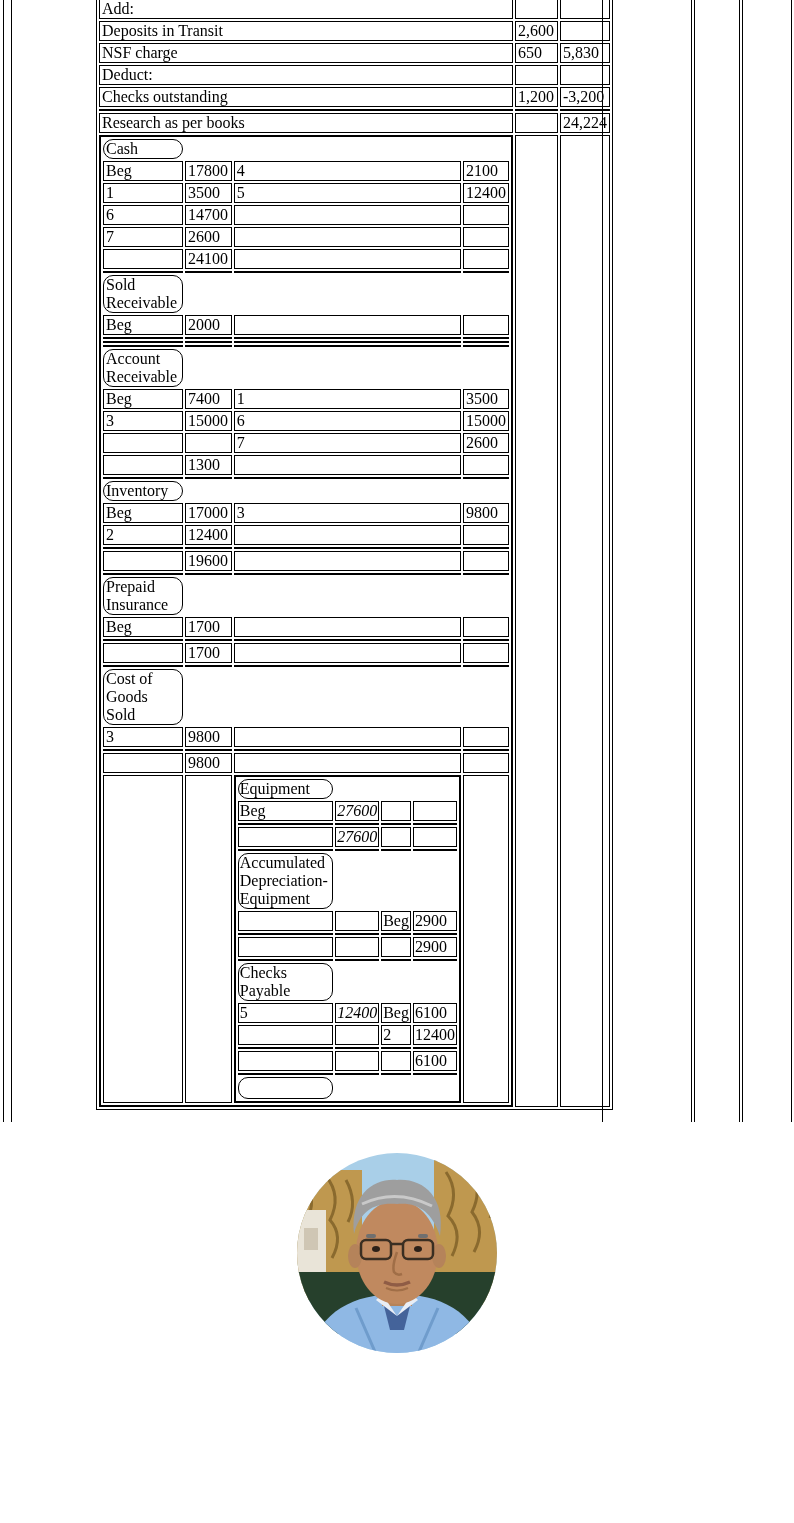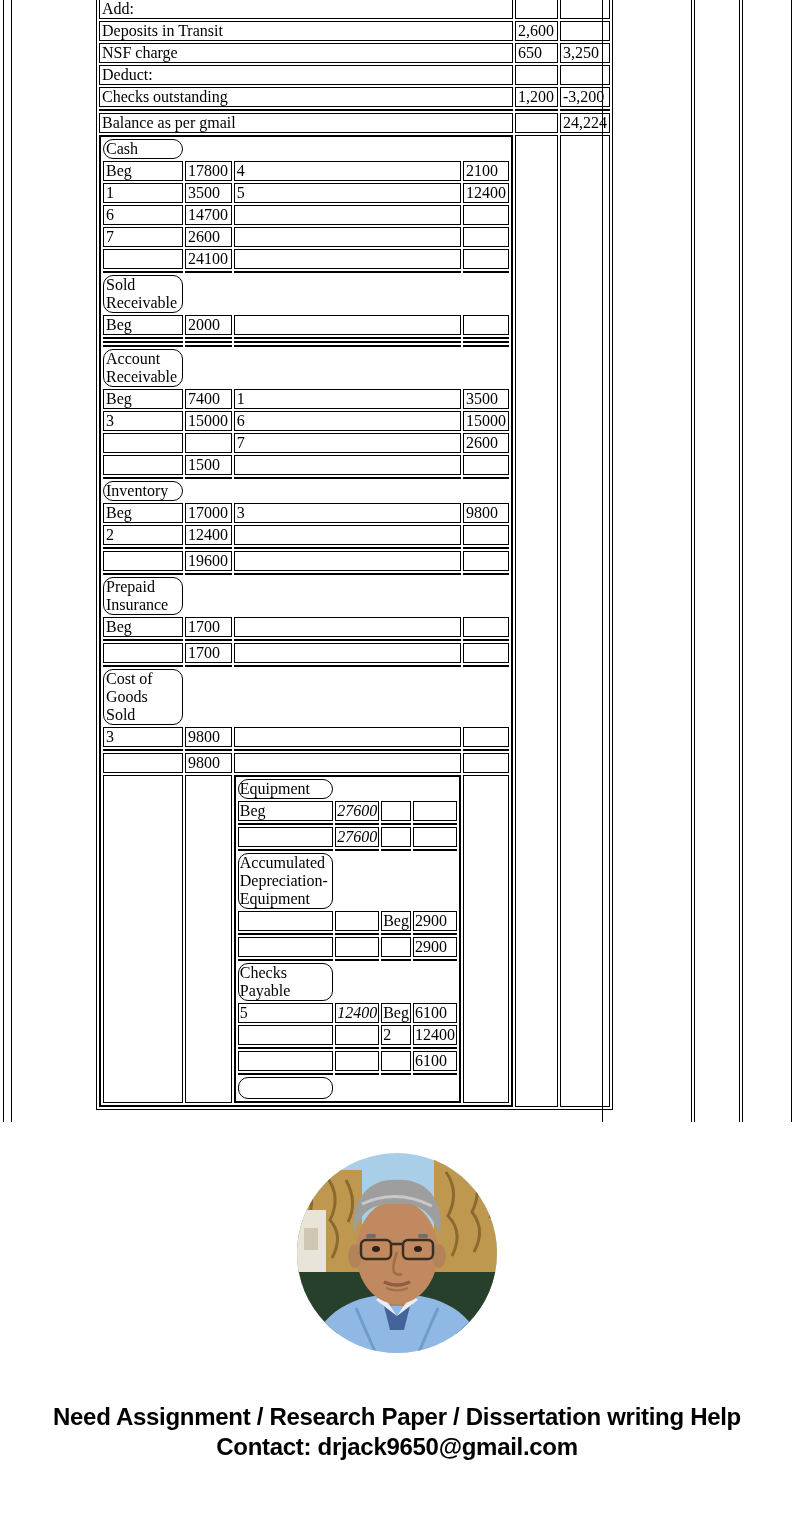--- a/index.html
+++ b/index.html
@@ -63,39 +63,39 @@
             <td class="c3"></td>
           </tr>
       <tr>
             <td class="c1">Deposits in Transit</td>
             <td class="c2">2,600</td>
             <td class="c3"></td>
           </tr>
       <tr>
             <td class="c1">NSF charge</td>
             <td class="c2">650</td>
-            <td class="c3">3,250</td>
+            <td class="c3">5,830</td>
           </tr>
       <tr>
             <td class="c1">Deduct:</td>
             <td class="c2"></td>
             <td class="c3"></td>
           </tr>
       <tr>
             <td class="c1">Checks outstanding</td>
             <td class="c2">1,200</td>
             <td class="c3">-3,200</td>
           </tr>
       <tr class="sep">
             <td></td>
             <td></td>
             <td></td>
           </tr>
       <tr>
-            <td class="c1">Balance as per gmail</td>
+            <td class="c1">Research as per books</td>
             <td class="c2"></td>
             <td class="c3">24,224</td>
           </tr>
 
       <tr>
         <td class="c1 nest">
 
           <table class="acc" id="taccounts">
 
             <tbody>
@@ -192,21 +192,21 @@
                     <td class="c4">15000</td>
                   </tr>
             <tr>
                     <td class="c1"></td>
                     <td class="c2"></td>
                     <td class="c3">7</td>
                     <td class="c4">2600</td>
                   </tr>
             <tr>
                     <td class="c1"></td>
-                    <td class="c2">1500</td>
+                    <td class="c2">1300</td>
                     <td class="c3"></td>
                     <td class="c4"></td>
                   </tr>
             <tr class="sep">
                     <td></td>
                     <td></td>
                     <td></td>
                     <td></td>
                   </tr>
 
@@ -467,17 +467,13 @@
         <path d="M95,92 L107,92" stroke="#3a2e22" stroke-width="2.5"></path>
         <ellipse cx="80" cy="97" rx="4" ry="3" fill="#2c2018"></ellipse>
         <ellipse cx="122" cy="97" rx="4" ry="3" fill="#2c2018"></ellipse>
         <path d="M101,100 q-5,14 -3,20 q3,4 8,2" stroke="#a06e47" stroke-width="2.5" fill="none"></path>
         <path d="M88,130 q13,6 26,0" stroke="#8f5c45" stroke-width="3.5" fill="none"></path>
         <path d="M90,136 q11,5 22,0" stroke="#a06e47" stroke-width="2" fill="none"></path>
       </g>
     </svg>
   </div>
 
-  <div class="promo">
-    <div class="heading">Need Assignment / Research Paper / Dissertation writing Help</div>
-    <div>Contact: drjack9650@gmail.com</div>
-  </div>
 </div>
 
 </body></html>

